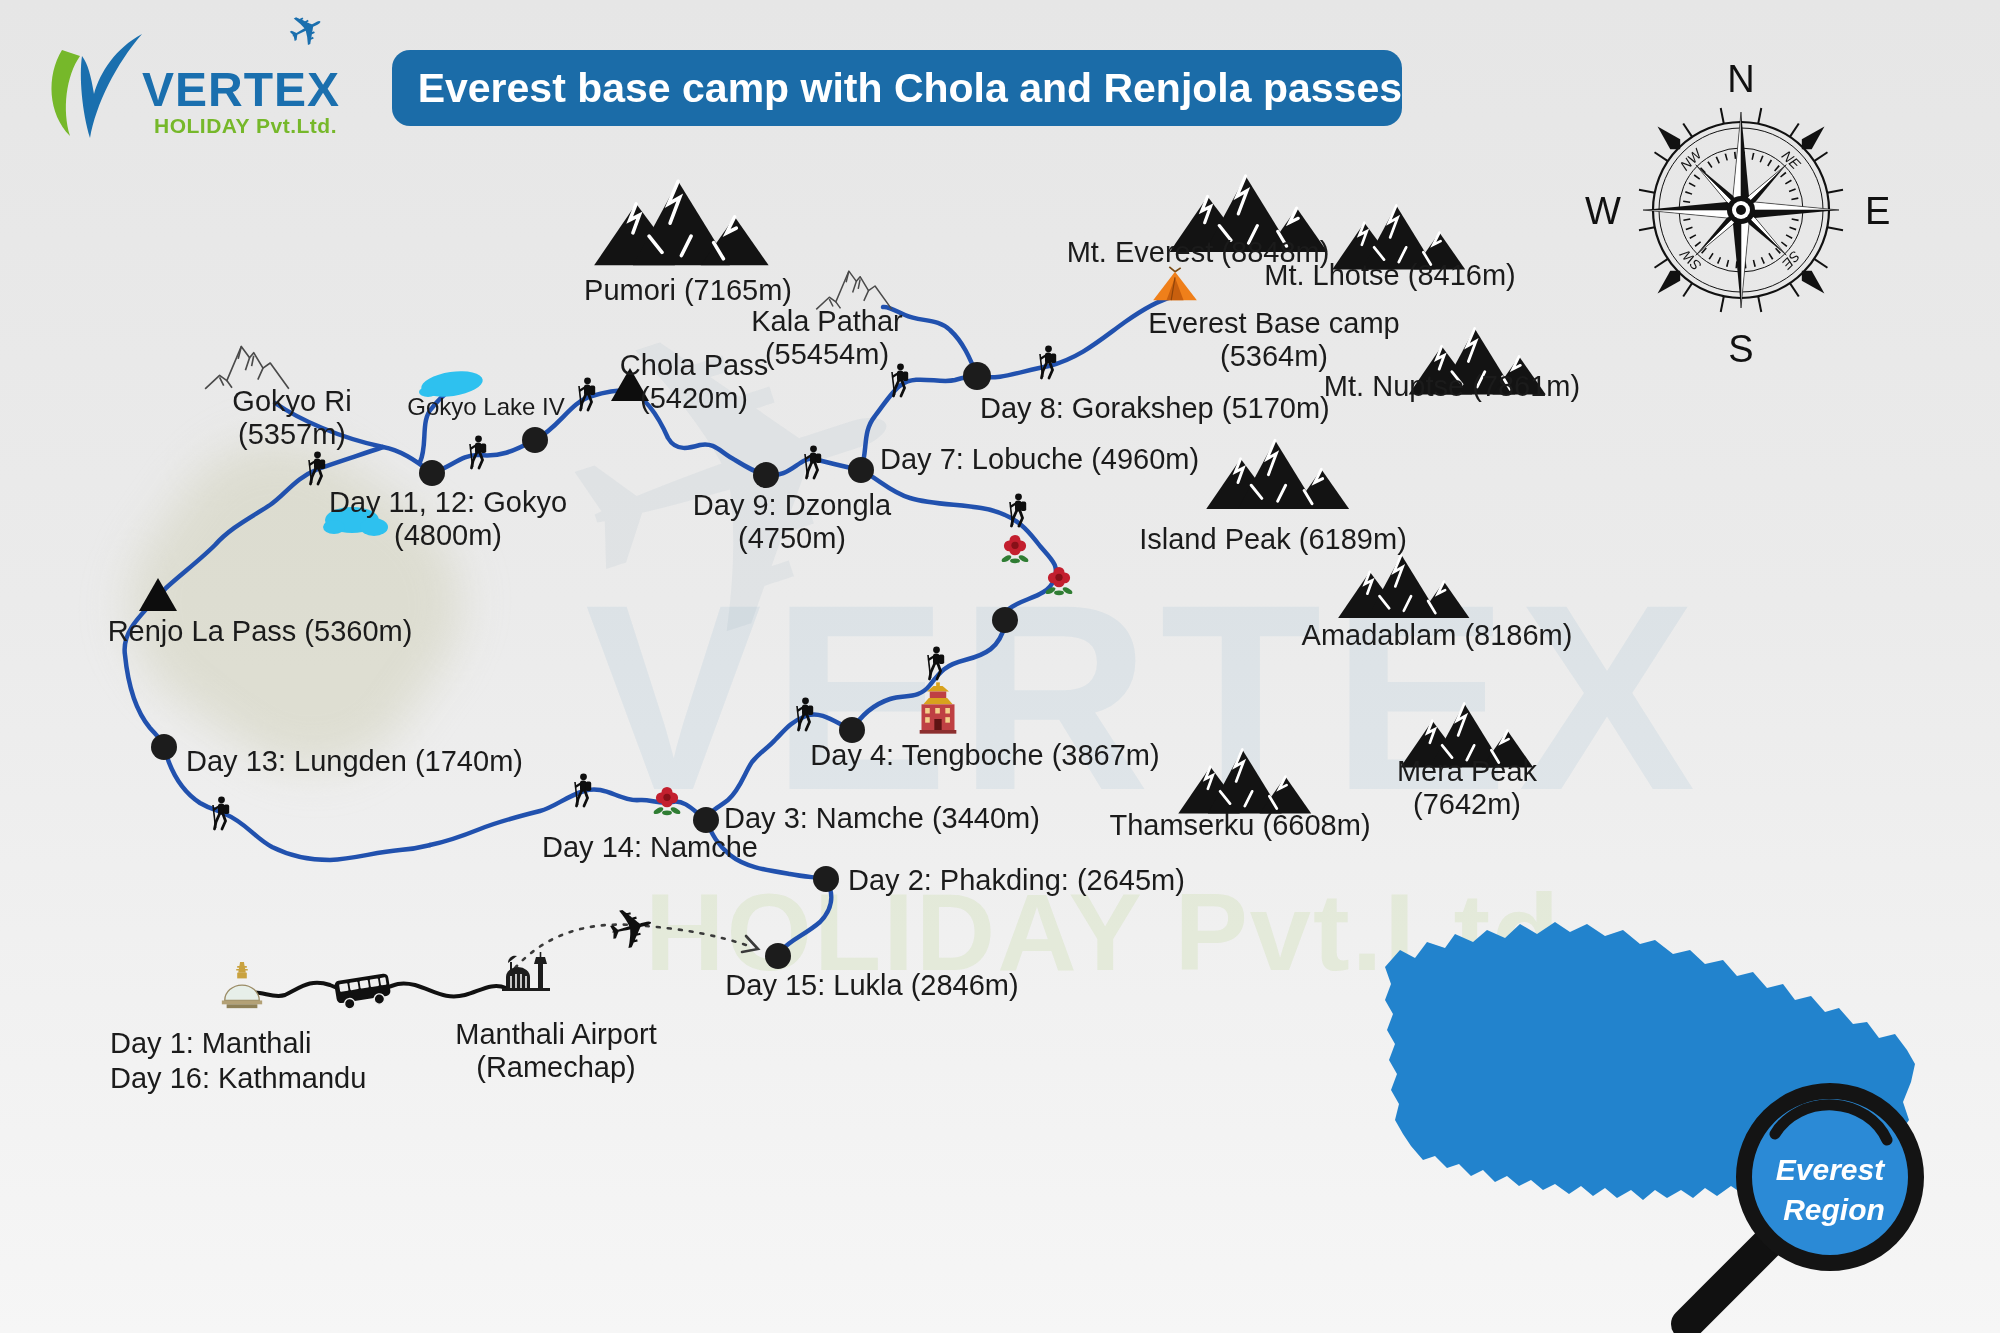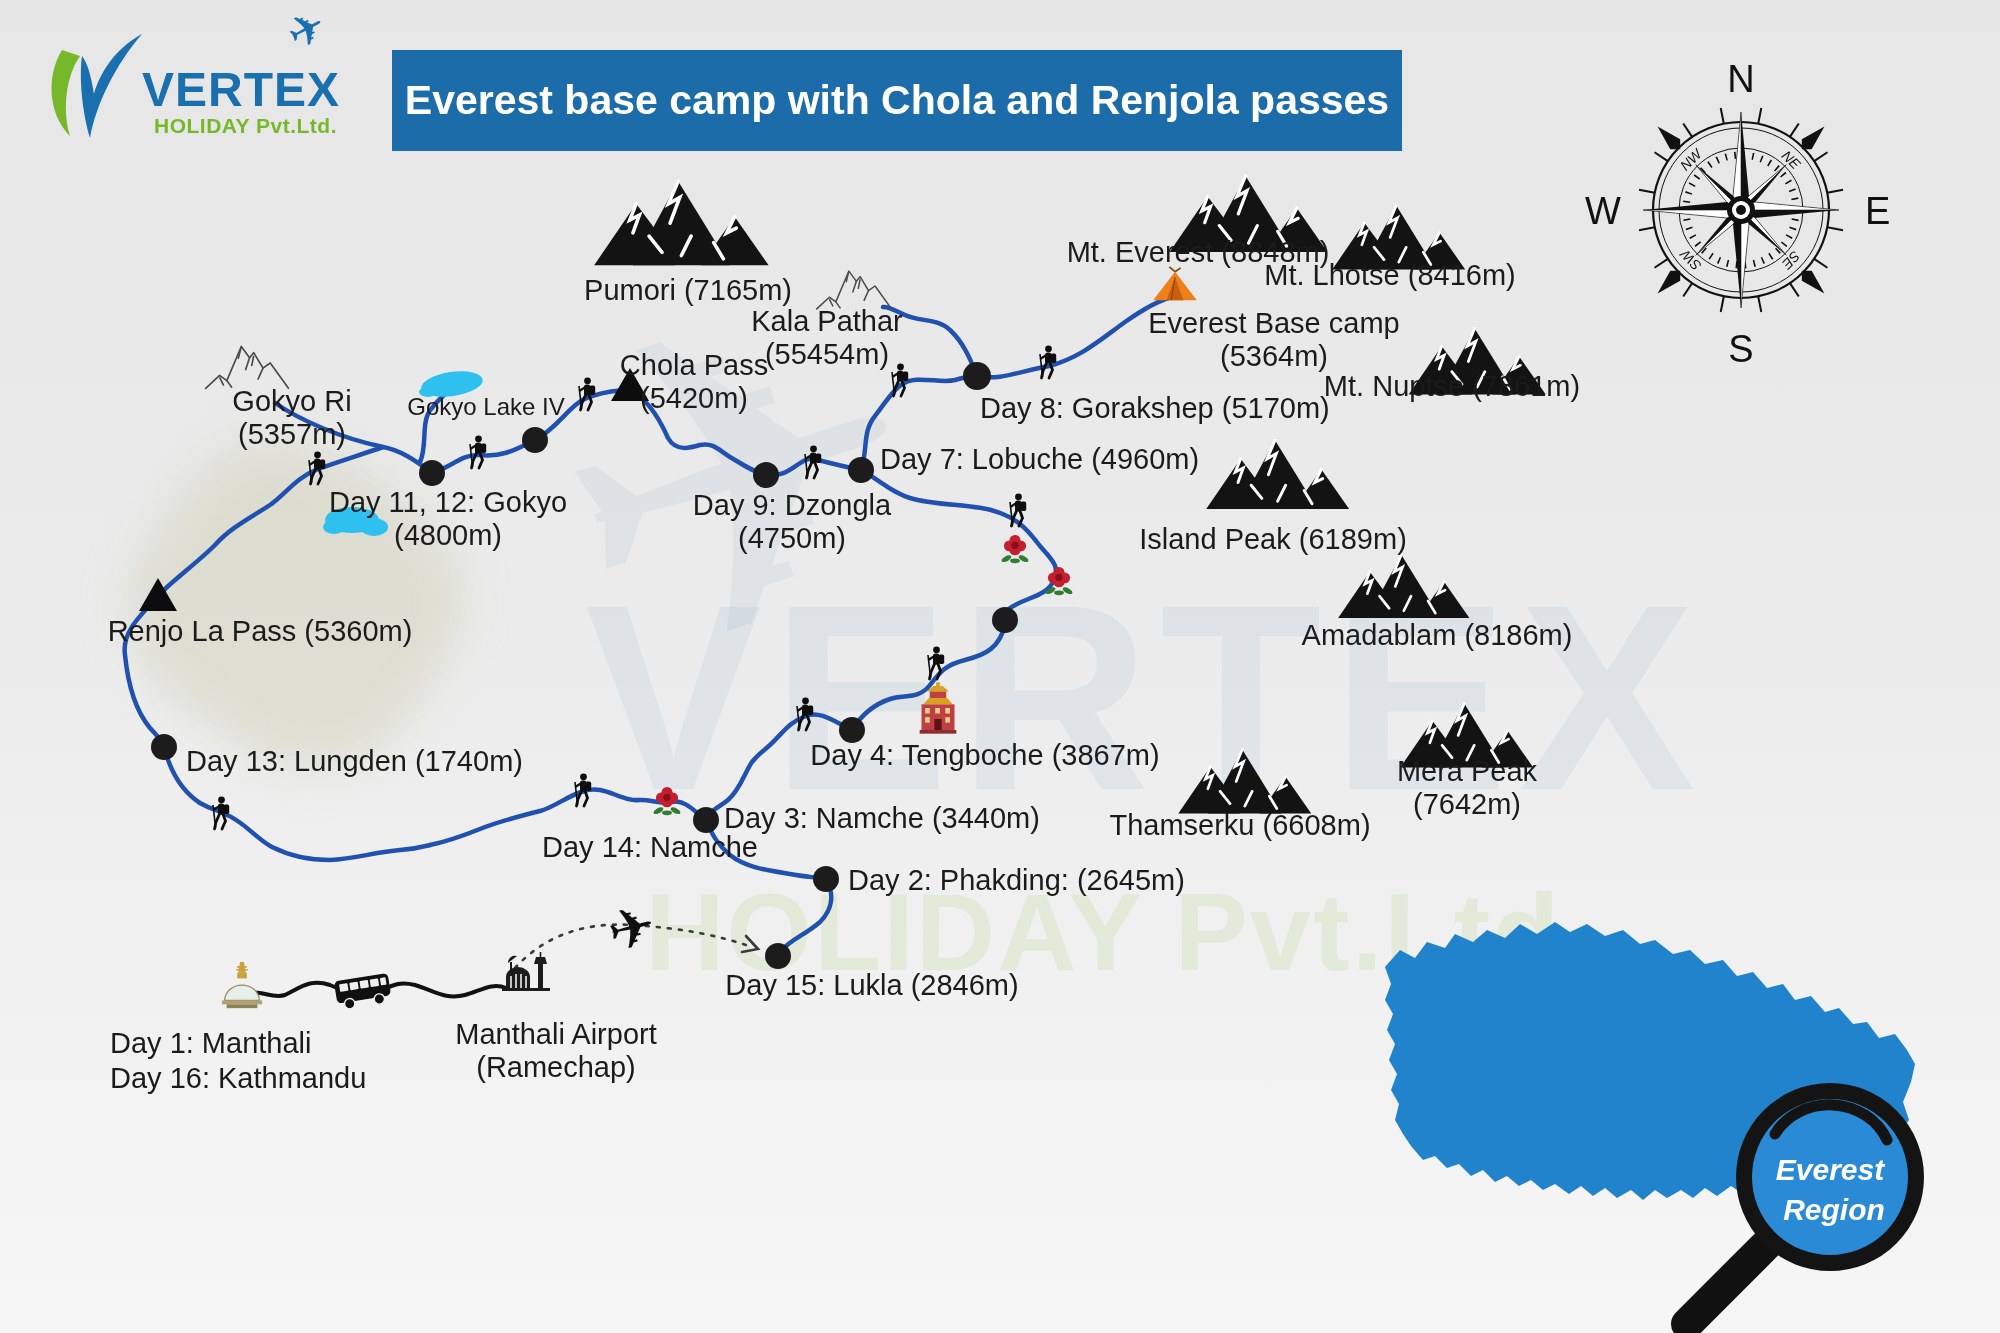--- a/index.html
+++ b/index.html
@@ -7,23 +7,23 @@
           font-family:"Liberation Sans",sans-serif;
           background:linear-gradient(180deg,#e6e6e6 0%,#ebebeb 45%,#f6f6f6 100%);}
   .abs{position:absolute;}
   
   .lbl{position:absolute;font-size:29px;color:#1b1b1b;line-height:33px;
        white-space:nowrap;text-align:center;transform:translateX(-50%);}
   .lbl.la{transform:none;text-align:left;}
   .lbl span{display:block;}
   .lbl.small{font-size:24px;line-height:26px;}
   
-  #title-banner{position:absolute;left:392px;top:50px;width:1010px;height:101px;
-      background:#1b6ca8;color:#fff;display:flex;align-items:center;justify-content:center;
-      font-size:41px;font-weight:bold;}
+  #title-banner{position:absolute;left:392px;top:50px;width:1010px;height:76px;
+      background:#1b6ca8;color:#fff;display:flex;align-items:center;justify-content:flex-end;
+      font-size:41px;font-weight:bold;border-radius:18px;}
   #logo{position:absolute;left:26px;top:6px;width:360px;height:140px;}
   #logo .brand{position:absolute;left:116px;top:56px;font-size:48px;font-weight:bold;
       color:#1a6fae;letter-spacing:1px;}
   #logo .sub{position:absolute;left:128px;top:108px;font-size:21px;font-weight:bold;
       color:#76b82a;letter-spacing:.5px;}
   #logo-plane{position:absolute;left:262px;top:-2px;font-size:44px;color:#1a6fae;
       transform:rotate(-28deg);}
   
   #wm-vertex{position:absolute;left:585px;top:545px;font-size:265px;font-weight:bold;
       color:rgba(30,110,170,0.07);letter-spacing:10px;}

